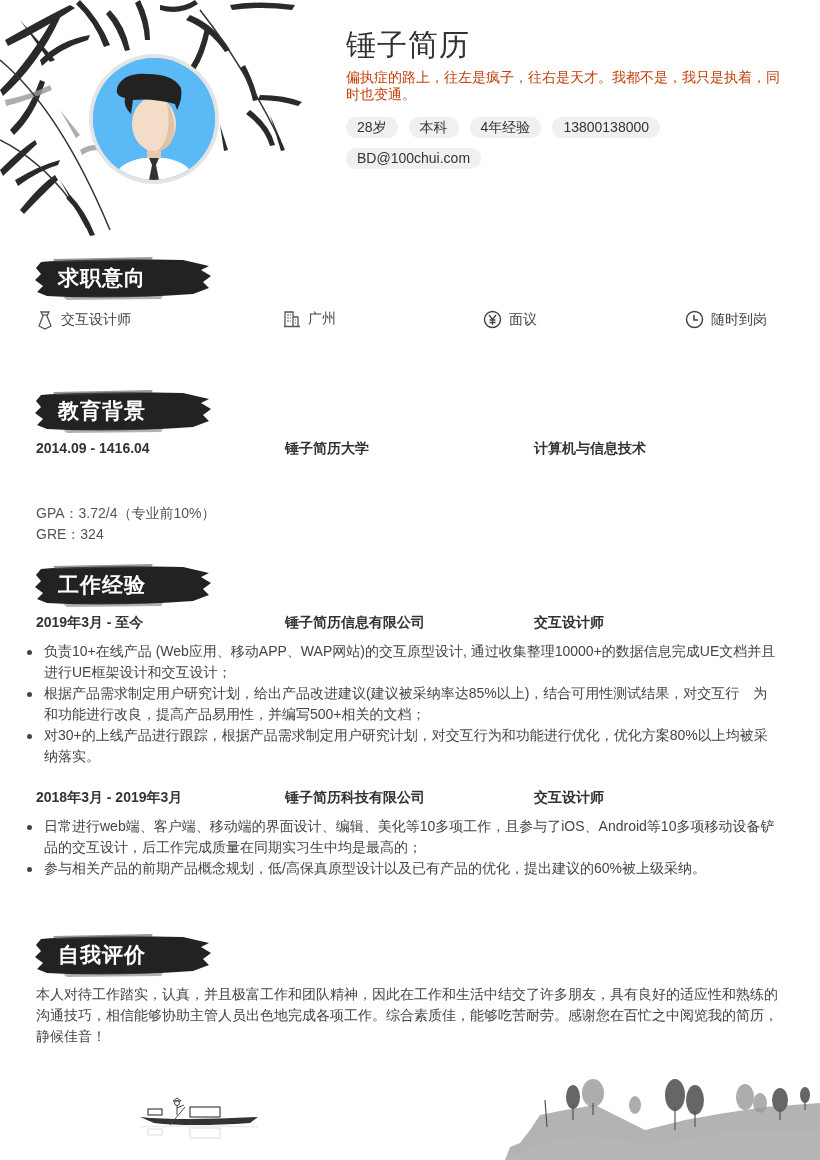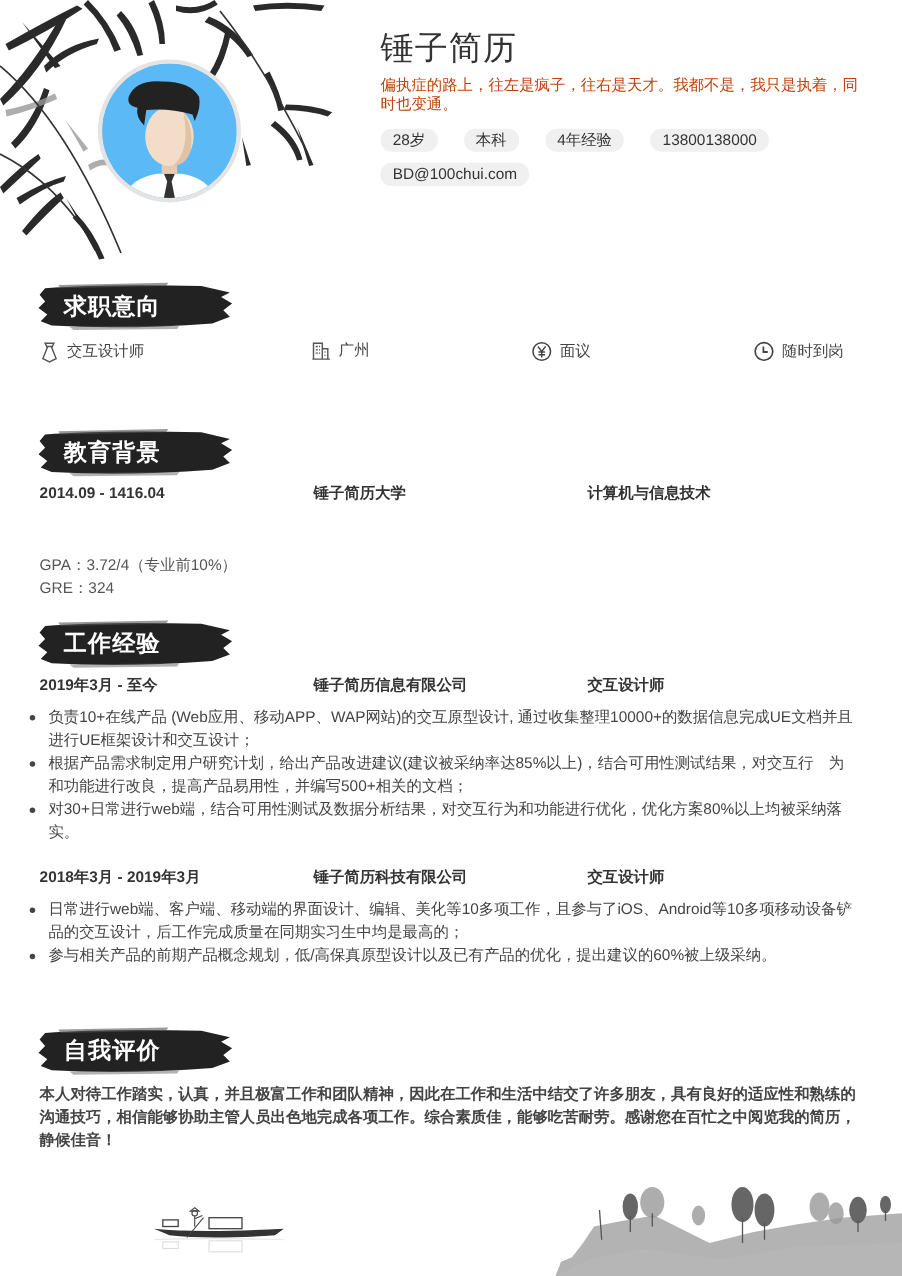--- a/index.html
+++ b/index.html
@@ -9,21 +9,21 @@
   .bamboo { position: absolute; left: 0; top: 0; width: 310px; height: 240px; }
   .avatar {
     position: absolute; left: 89px; top: 54px; width: 130px; height: 130px;
     border-radius: 50%; background: #e4e4e4; padding: 4px;
   }
   .avatar-inner { width: 100%; height: 100%; border-radius: 50%; background: #5bb9f6; overflow: hidden; position: relative; }
 
   .header { position: absolute; left: 346px; top: 26px; width: 445px; }
   .name { font-size: 30px; color: #333; font-weight: normal; letter-spacing: 1px; line-height: 38px; }
   .motto { margin-top: 5px; font-size: 14px; color: #c2410c; line-height: 17px; }
-  .tags { margin-top: 14px; display: flex; flex-wrap: wrap; gap: 10px 24px; }
+  .tags { margin-top: 14px; display: flex; flex-wrap: wrap; gap: 10px 11px; }
   .tag { background: #f0f0f0; border-radius: 10px; padding: 0 11px; height: 21px; line-height: 21px; font-size: 14px; color: #333; }
 
   .section-title { position: absolute; left: 33px; width: 180px; height: 46px; }
   .section-title svg { position: absolute; left: 0; top: 0; }
   .section-title span { position: absolute; left: 25px; top: 8px; font-size: 21px; font-weight: bold; color: #fff; letter-spacing: 1px; }
 
   .intent-row { position: absolute; top: 310px; left: 36px; width: 760px; height: 22px; font-size: 14px; color: #444; }
   .intent-item { position: absolute; display: flex; align-items: center; gap: 7px; top: 0; }
   .intent-item svg { display: block; }
 
@@ -31,21 +31,21 @@
   .row3 .c1 { position: absolute; left: 0; }
   .row3 .c2 { position: absolute; left: 249px; }
   .row3 .c3 { position: absolute; left: 498px; }
 
   .plain { position: absolute; left: 36px; font-size: 14px; color: #555; line-height: 21px; margin-top: 36px; }
 
   .bullets { position: absolute; left: 24px; width: 752px; list-style: none; font-size: 14px; color: #444; line-height: 21px; }
   .bullets li { position: relative; padding-left: 20px; }
   .bullets li::before { content: ""; position: absolute; left: 3px; top: 9px; width: 5px; height: 5px; border-radius: 50%; background: #444; }
 
-  .summary { position: absolute; left: 36px; top: 984px; width: 752px; font-size: 14px; color: #444; line-height: 21px; font-weight: bold; }
+  .summary { position: absolute; left: 36px; top: 984px; width: 752px; font-size: 14px; color: #444; line-height: 21px; }
 
   .boat { position: absolute; left: 140px; top: 1095px; width: 125px; height: 50px; }
   .landscape { position: absolute; left: 505px; top: 1075px; width: 315px; height: 85px; }
 </style>
 </head>
 <body>
 
 <svg class="bamboo" viewBox="0 0 310 240">
   <g fill="#2a2a2a">
     <path d="M5 40 Q40 20 70 5 L75 8 Q45 28 8 46Z"></path>
@@ -178,21 +178,21 @@
 </div>
 
 <div class="row3" style="top:614px">
   <span class="c1">2019年3月 - 至今</span>
   <span class="c2">锤子简历信息有限公司</span>
   <span class="c3">交互设计师</span>
 </div>
 <ul class="bullets" style="top:641px">
   <li>负责10+在线产品 (Web应用、移动APP、WAP网站)的交互原型设计, 通过收集整理10000+的数据信息完成UE文档并且进行UE框架设计和交互设计；</li>
   <li>根据产品需求制定用户研究计划，给出产品改进建议(建议被采纳率达85%以上)，结合可用性测试结果，对交互行　为和功能进行改良，提高产品易用性，并编写500+相关的文档；</li>
-  <li>对30+日常进行web端，结合可用性测试及数据分析结果，对交互行为和功能进行优化，优化方案80%以上均被采纳落实。</li>
+  <li>对30+的上线产品进行跟踪，根据产品需求制定用户研究计划，对交互行为和功能进行优化，优化方案80%以上均被采纳落实。</li>
 </ul>
 
 <div class="row3" style="top:789px">
   <span class="c1">2018年3月 - 2019年3月</span>
   <span class="c2">锤子简历科技有限公司</span>
   <span class="c3">交互设计师</span>
 </div>
 <ul class="bullets" style="top:816px">
   <li>日常进行web端、客户端、移动端的界面设计、编辑、美化等10多项工作，且参与了iOS、Android等10多项移动设备铲品的交互设计，后工作完成质量在同期实习生中均是最高的；</li>
   <li>参与相关产品的前期产品概念规划，低/高保真原型设计以及已有产品的优化，提出建议的60%被上级采纳。</li>

